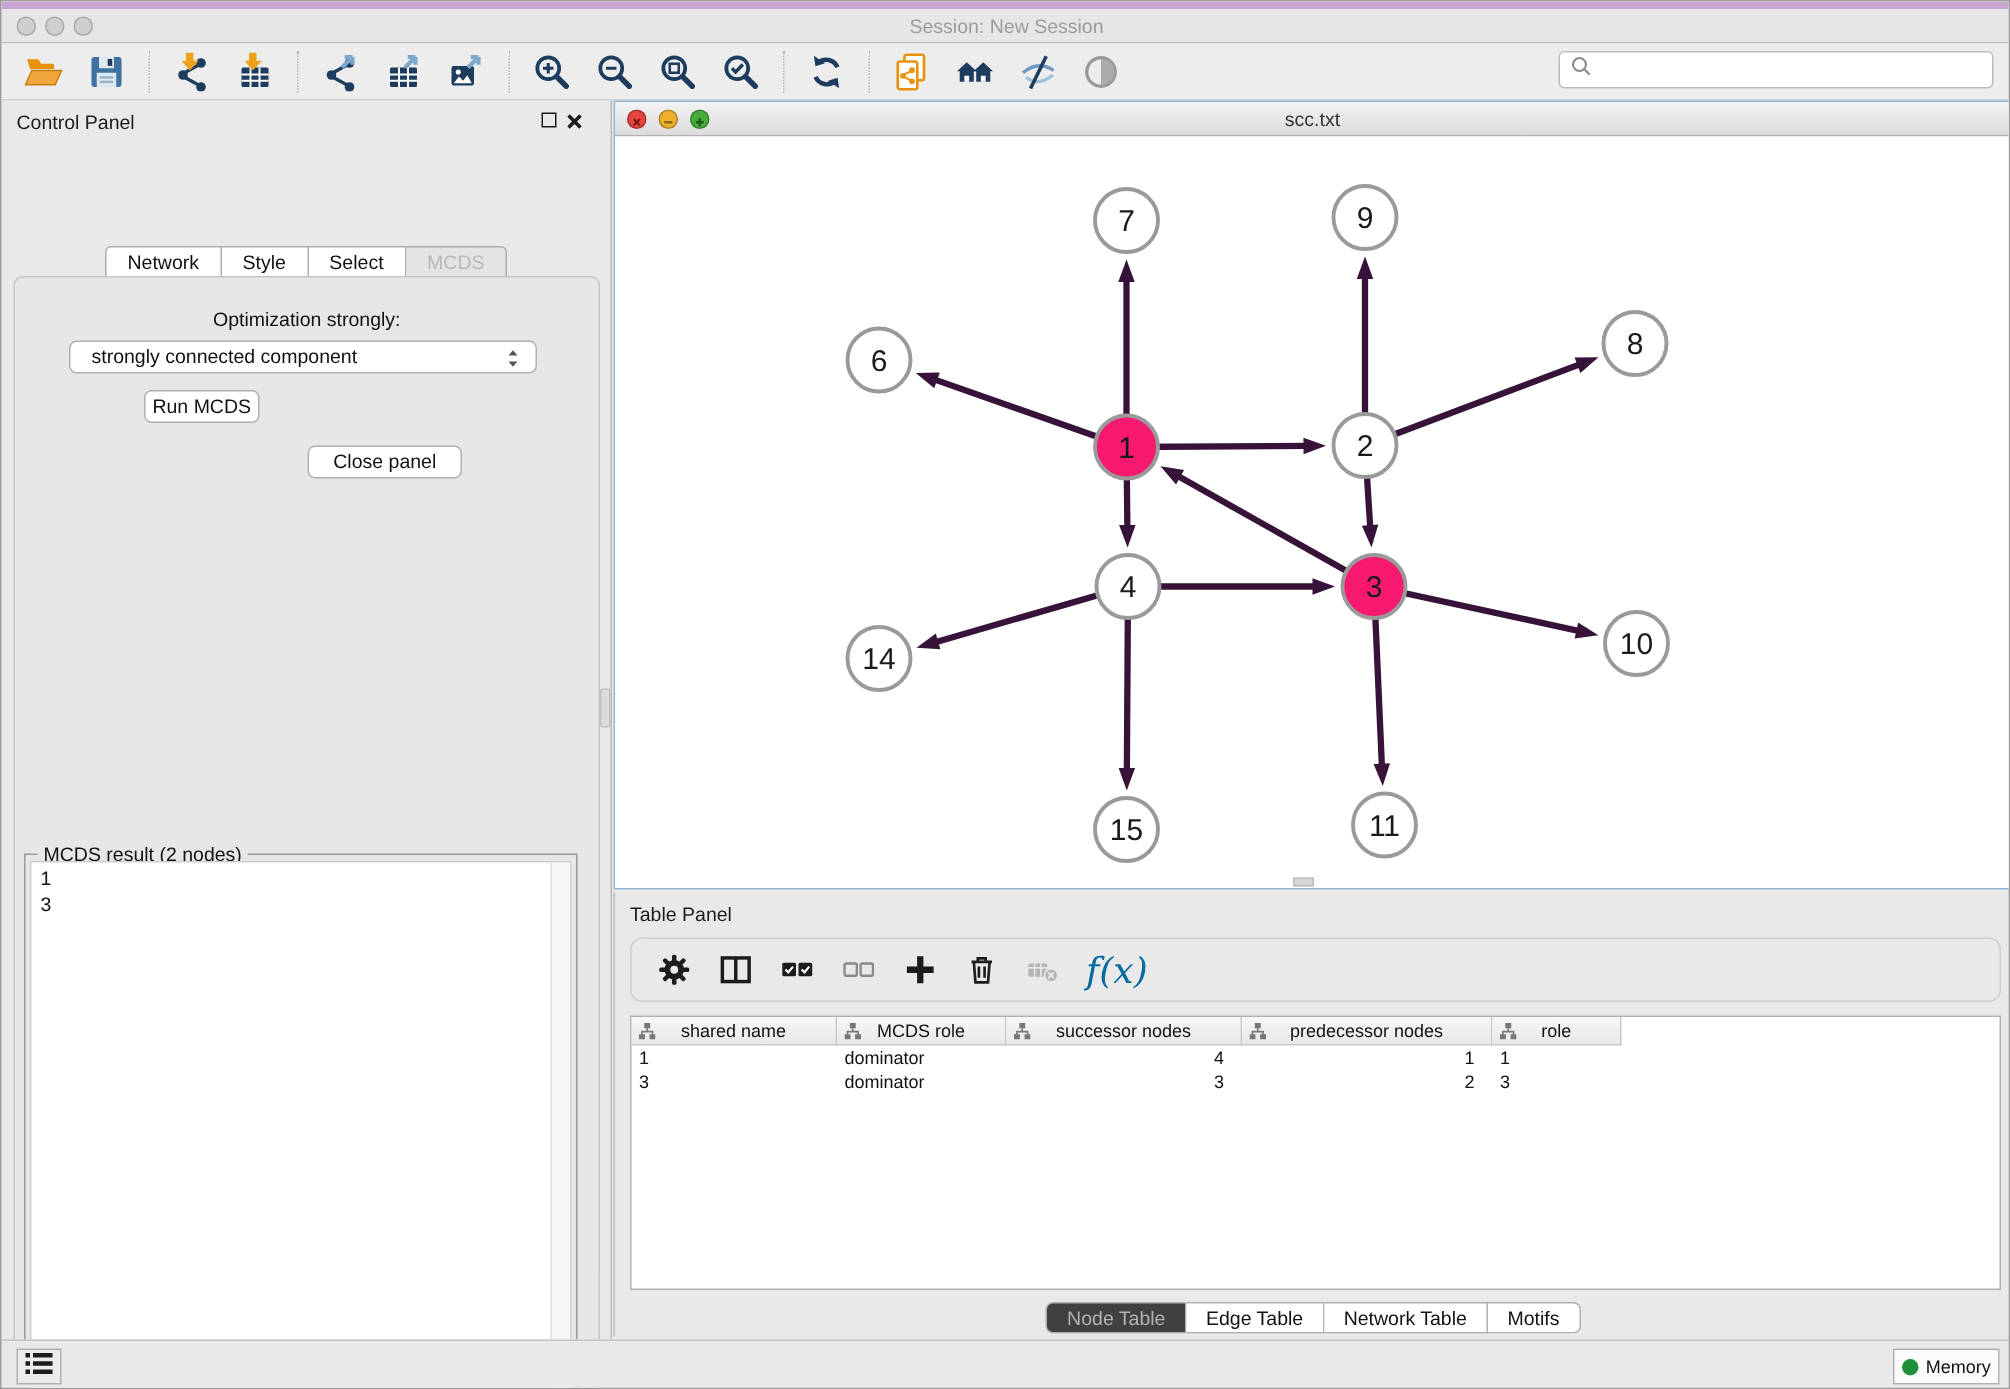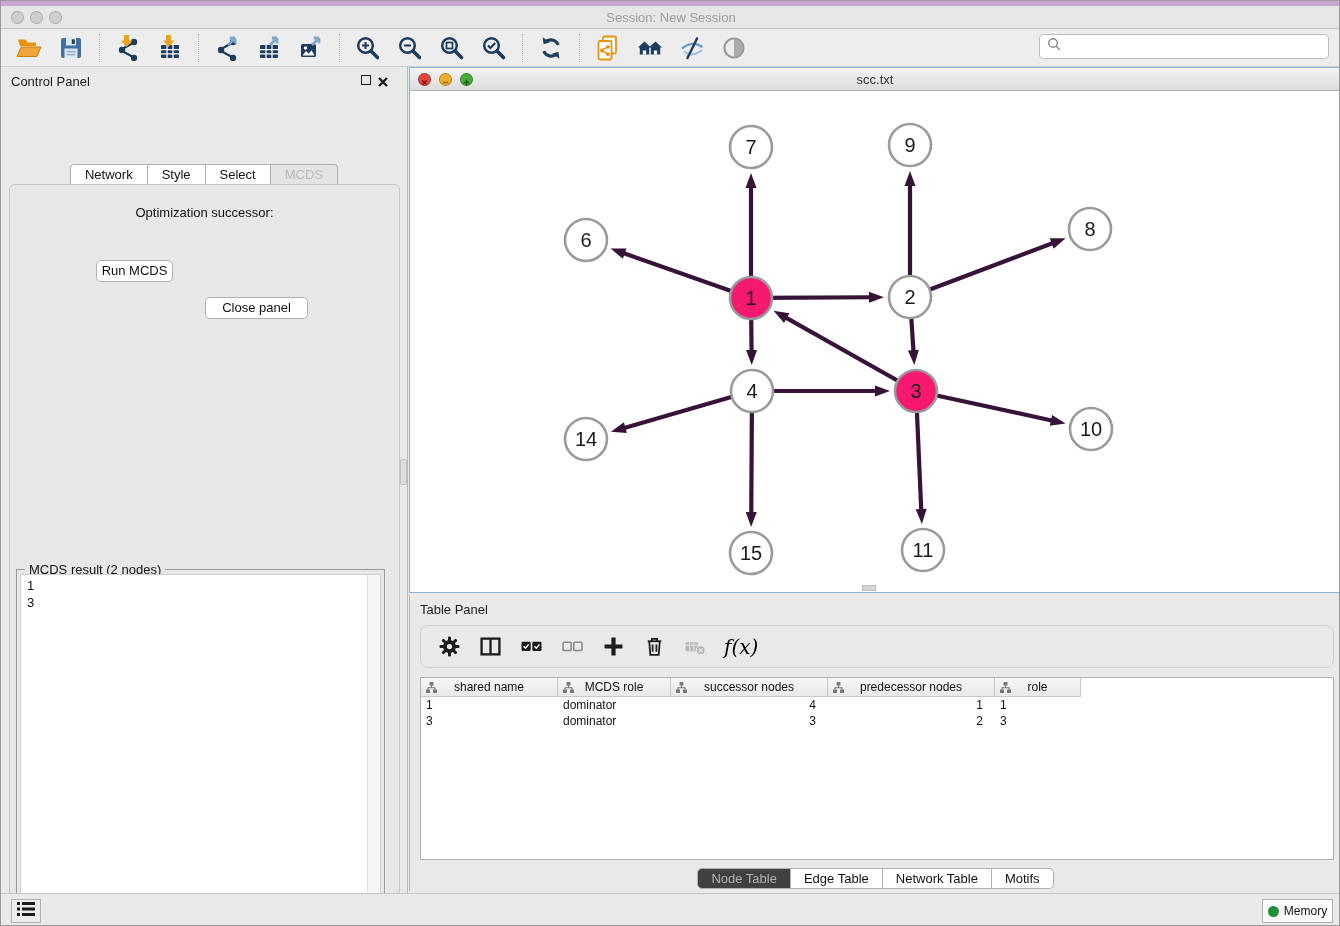--- a/index.html
+++ b/index.html
@@ -79,21 +79,21 @@
                 border:1px solid #bdbdbd; }
 
   
   .table-panel { position:absolute; left:408px; top:594px; width:932px; height:296px; background:#e9e9e9;
                  border-left:1px solid #b9b9b9; }
   .tp-title { position:absolute; left:10px; top:7px; font-size:13px; color:#1c1c1c; }
   .tp-toolbar { position:absolute; left:10px; top:30px; width:914px; height:43px;
                 border:1px solid #cfcfcf; border-radius:8px; display:flex; align-items:center;
                 gap:17px; padding-left:16px; }
   .tp-icon { width:24px; height:24px; display:flex; align-items:center; justify-content:center; cursor:pointer; }
-  .fx-label { font-family:"DejaVu Serif", serif; font-style:italic; font-size:20px; color:#000000; cursor:default; }
+  .fx-label { font-family:"DejaVu Serif", serif; font-style:italic; font-size:24px; color:#0369a1; cursor:default; }
   .tp-table { position:absolute; left:10px; top:82px; width:914px; height:183px; background:#fff;
               border:1px solid #b0b0b0; overflow:hidden; }
   .tp-headrow { position:absolute; left:0; top:0; height:19px; display:flex; }
   .tp-hcell { height:19px; background:linear-gradient(#f7f7f7,#e8e8e8); border-right:1px solid #c8c8c8;
               border-bottom:1px solid #c8c8c8; position:relative; font-size:12px; color:#111;
               display:flex; align-items:center; justify-content:center; cursor:pointer; }
   .tp-hcell .hicon { position:absolute; left:5px; top:4px; }
   .tp-row { position:absolute; left:0; height:16px; display:flex; font-size:12px; color:#111; cursor:pointer; }
   .tp-cell { padding:1px 12px 0 5px; overflow:hidden; white-space:nowrap; }
   .tp-cell.r { text-align:right; }
@@ -298,21 +298,27 @@
   </div>
   <div class="cp-tabs">
     <span class="cp-tabs-inner" id="cp-tabs-inner">
         <span class="cp-tab">Network</span>
         <span class="cp-tab">Style</span>
         <span class="cp-tab">Select</span>
         <span class="cp-tab active">MCDS</span>
       </span>
   </div>
   <div class="cp-pane">
-    <div class="opt-label">Optimization successor:</div>
+    <div class="opt-label">Optimization strongly:</div>
+    <div class="cp-select">
+      <span>strongly connected component</span>
+      <svg width="14" height="14" viewBox="0 0 14 14">
+          <path d="M4 5 L7 1.5 L10 5 Z M4 9 L7 12.5 L10 9 Z" fill="#555"></path>
+        </svg>
+    </div>
     <div class="cp-btn" id="run-btn">Run MCDS</div>
     <div class="cp-btn" id="closepanel-btn">Close panel</div>
     <div class="result-group">
       <span class="result-legend">MCDS result (2 nodes)</span>
       <div class="result-area" id="result-area">
         <div>1</div>
           <div>3</div>
           <div class="result-scroll"></div>
       </div>
     </div>

